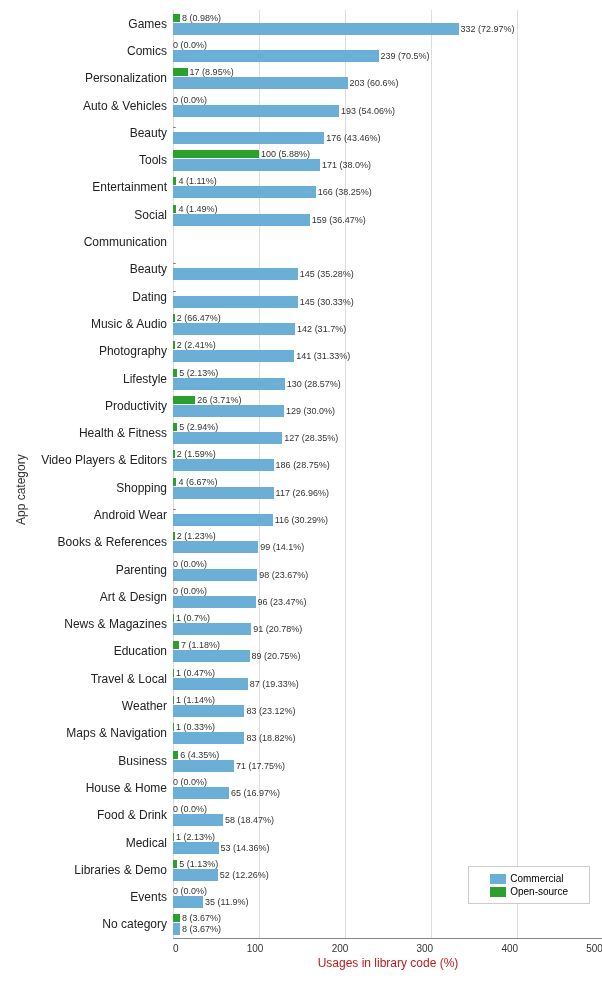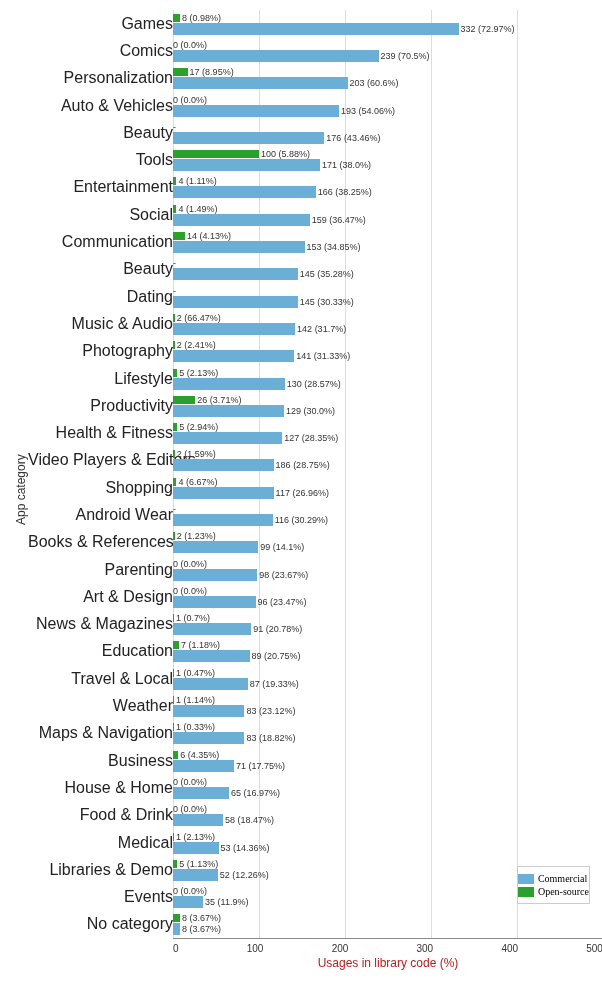--- a/index.html
+++ b/index.html
@@ -42,21 +42,22 @@
     }
     .row {
       display: flex;
       align-items: center;
       flex: 1;
       position: relative;
     }
     .cat-label {
       width: 145px;
       text-align: right;
-      font-size: 16px;
+      padding-right: 6px;
+      font-size: 12px;
       color: #222;
       flex-shrink: 0;
       white-space: nowrap;
     }
     .bars-area {
       flex: 1;
       display: flex;
       flex-direction: column;
       justify-content: center;
       position: relative;
@@ -113,24 +114,23 @@
       font-size: 12px;
       color: #b91c1c;
       margin-left: 145px;
       margin-top: 2px;
     }
     .legend {
       position: absolute;
       right: 4px;
       bottom: 60px;
       border: 1px solid #ccc;
-      padding: 4px 0;
+      padding: 4px 21px;
       background: #fff;
       font-size: 10px;
-      font-family: Liberation Serif, serif;
     }
     .legend-item {
       display: flex;
       align-items: center;
       margin: 2px 0;
     }
     .legend-box {
       width: 16px;
       height: 10px;
       margin-right: 4px;
@@ -251,30 +251,20 @@
               <span class="bar-label">4 (1.49%)</span>
             </div>
             <div class="bar-row">
               <div class="bar-blue" style="width: 136.74px;"></div>
               <span class="bar-label">159 (36.47%)</span>
             </div>
           </div>
         </div>
         <div class="row">
           <div class="cat-label">Communication</div>
-          <div class="bars-area">
-            <div class="bar-row">
-              <div class="bar-green" style="width: 12.04px;"></div>
-              <span class="bar-label">14 (4.13%)</span>
-            </div>
-            <div class="bar-row">
-              <div class="bar-blue" style="width: 131.58px;"></div>
-              <span class="bar-label">153 (34.85%)</span>
-            </div>
-          </div>
         </div>
         <div class="row">
           <div class="cat-label">Beauty</div>
           <div class="bars-area">
             <div class="bar-row">
               <span class="dash-label">-</span>
             </div>
             <div class="bar-row">
               <div class="bar-blue" style="width: 124.7px;"></div>
               <span class="bar-label">145 (35.28%)</span>

